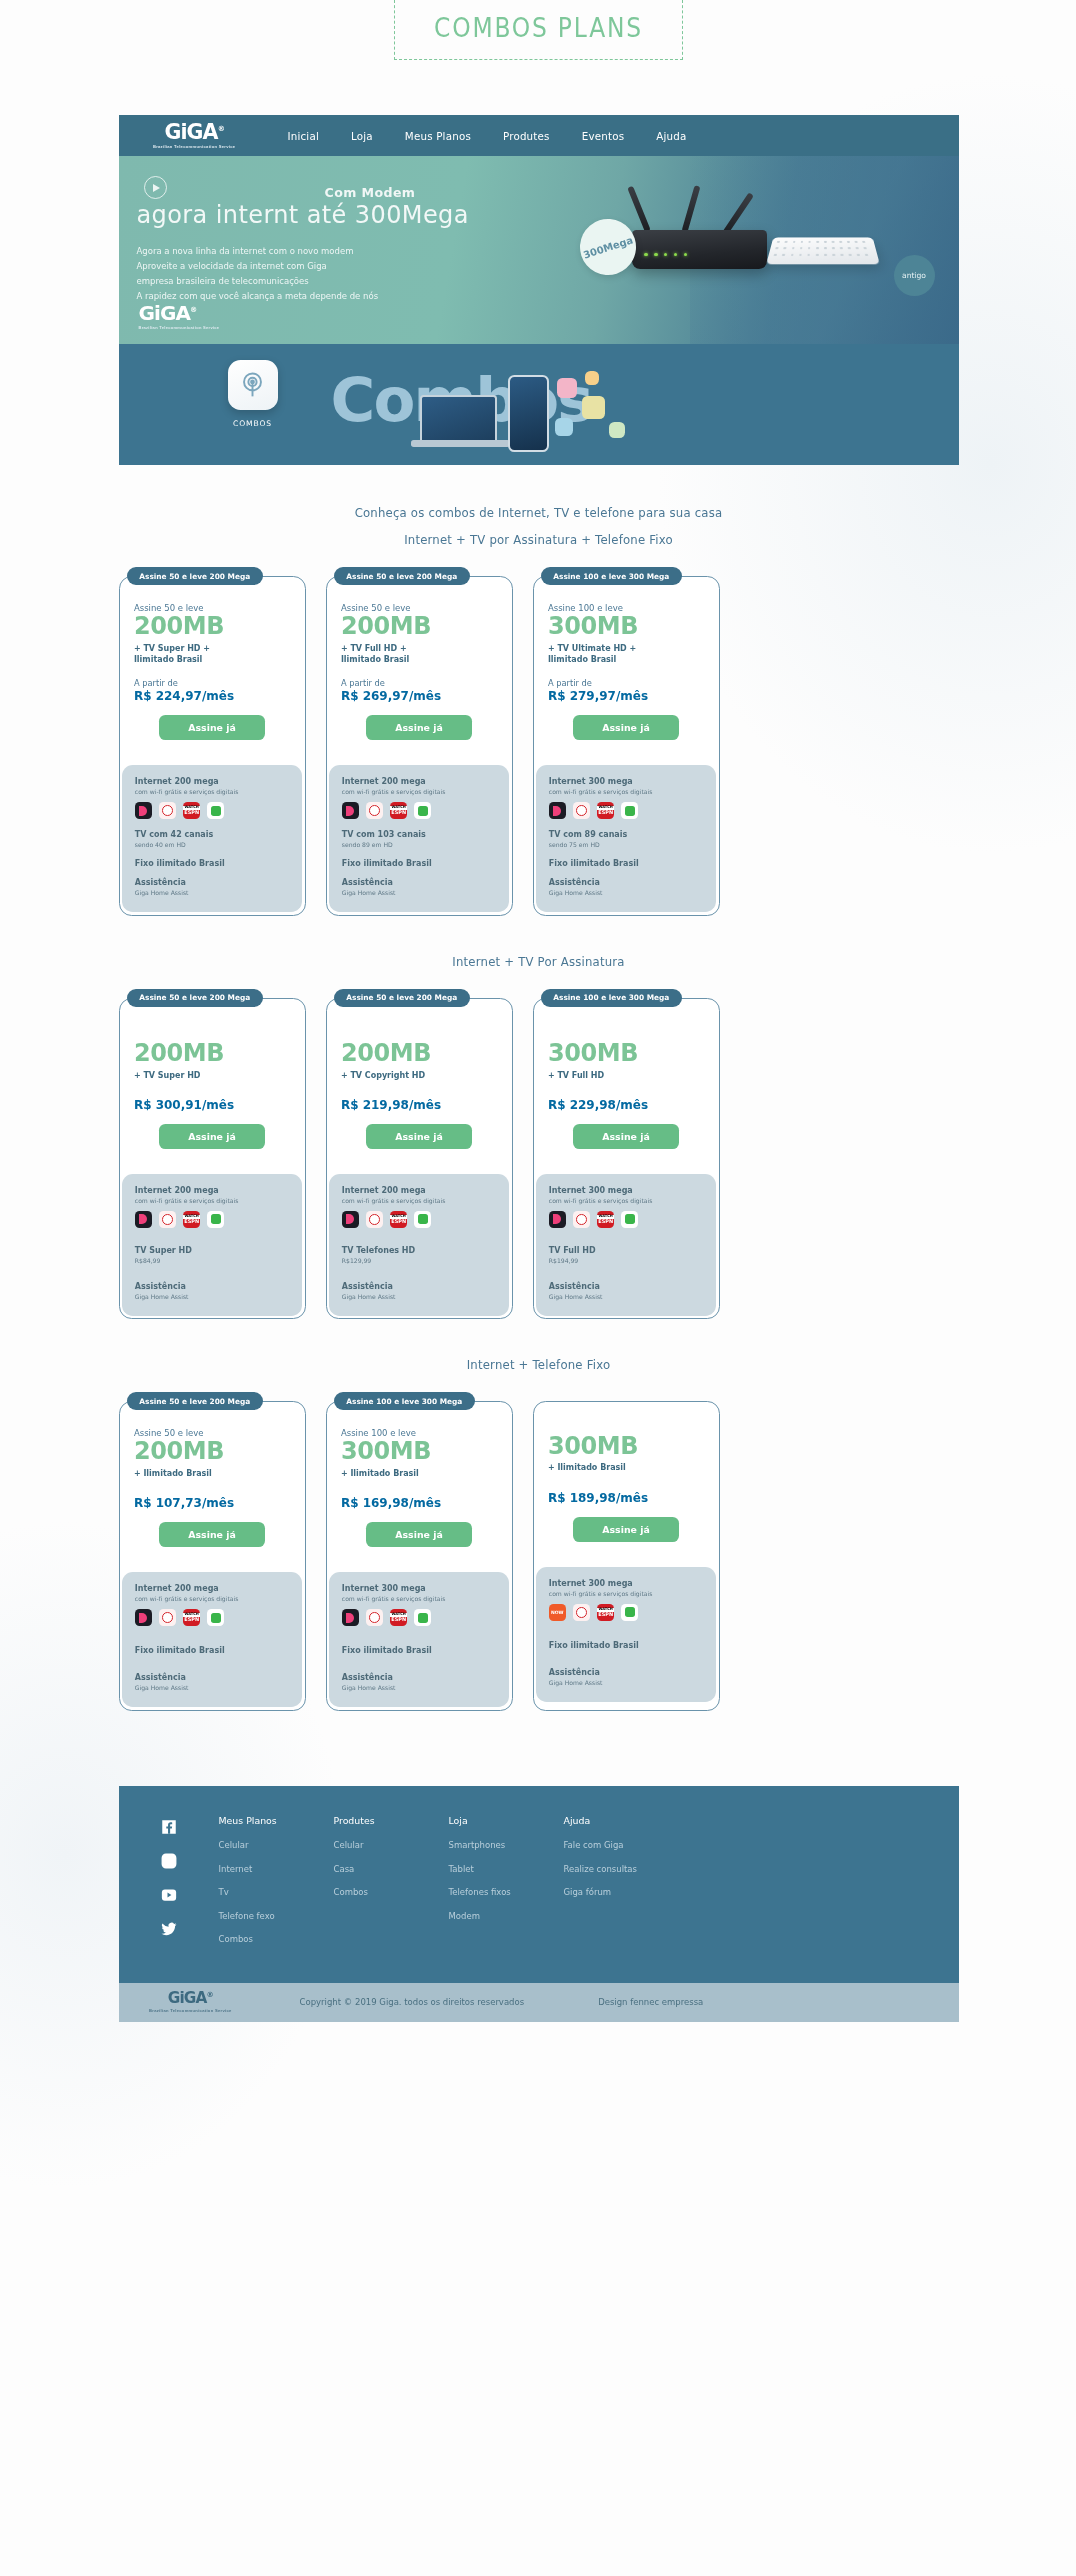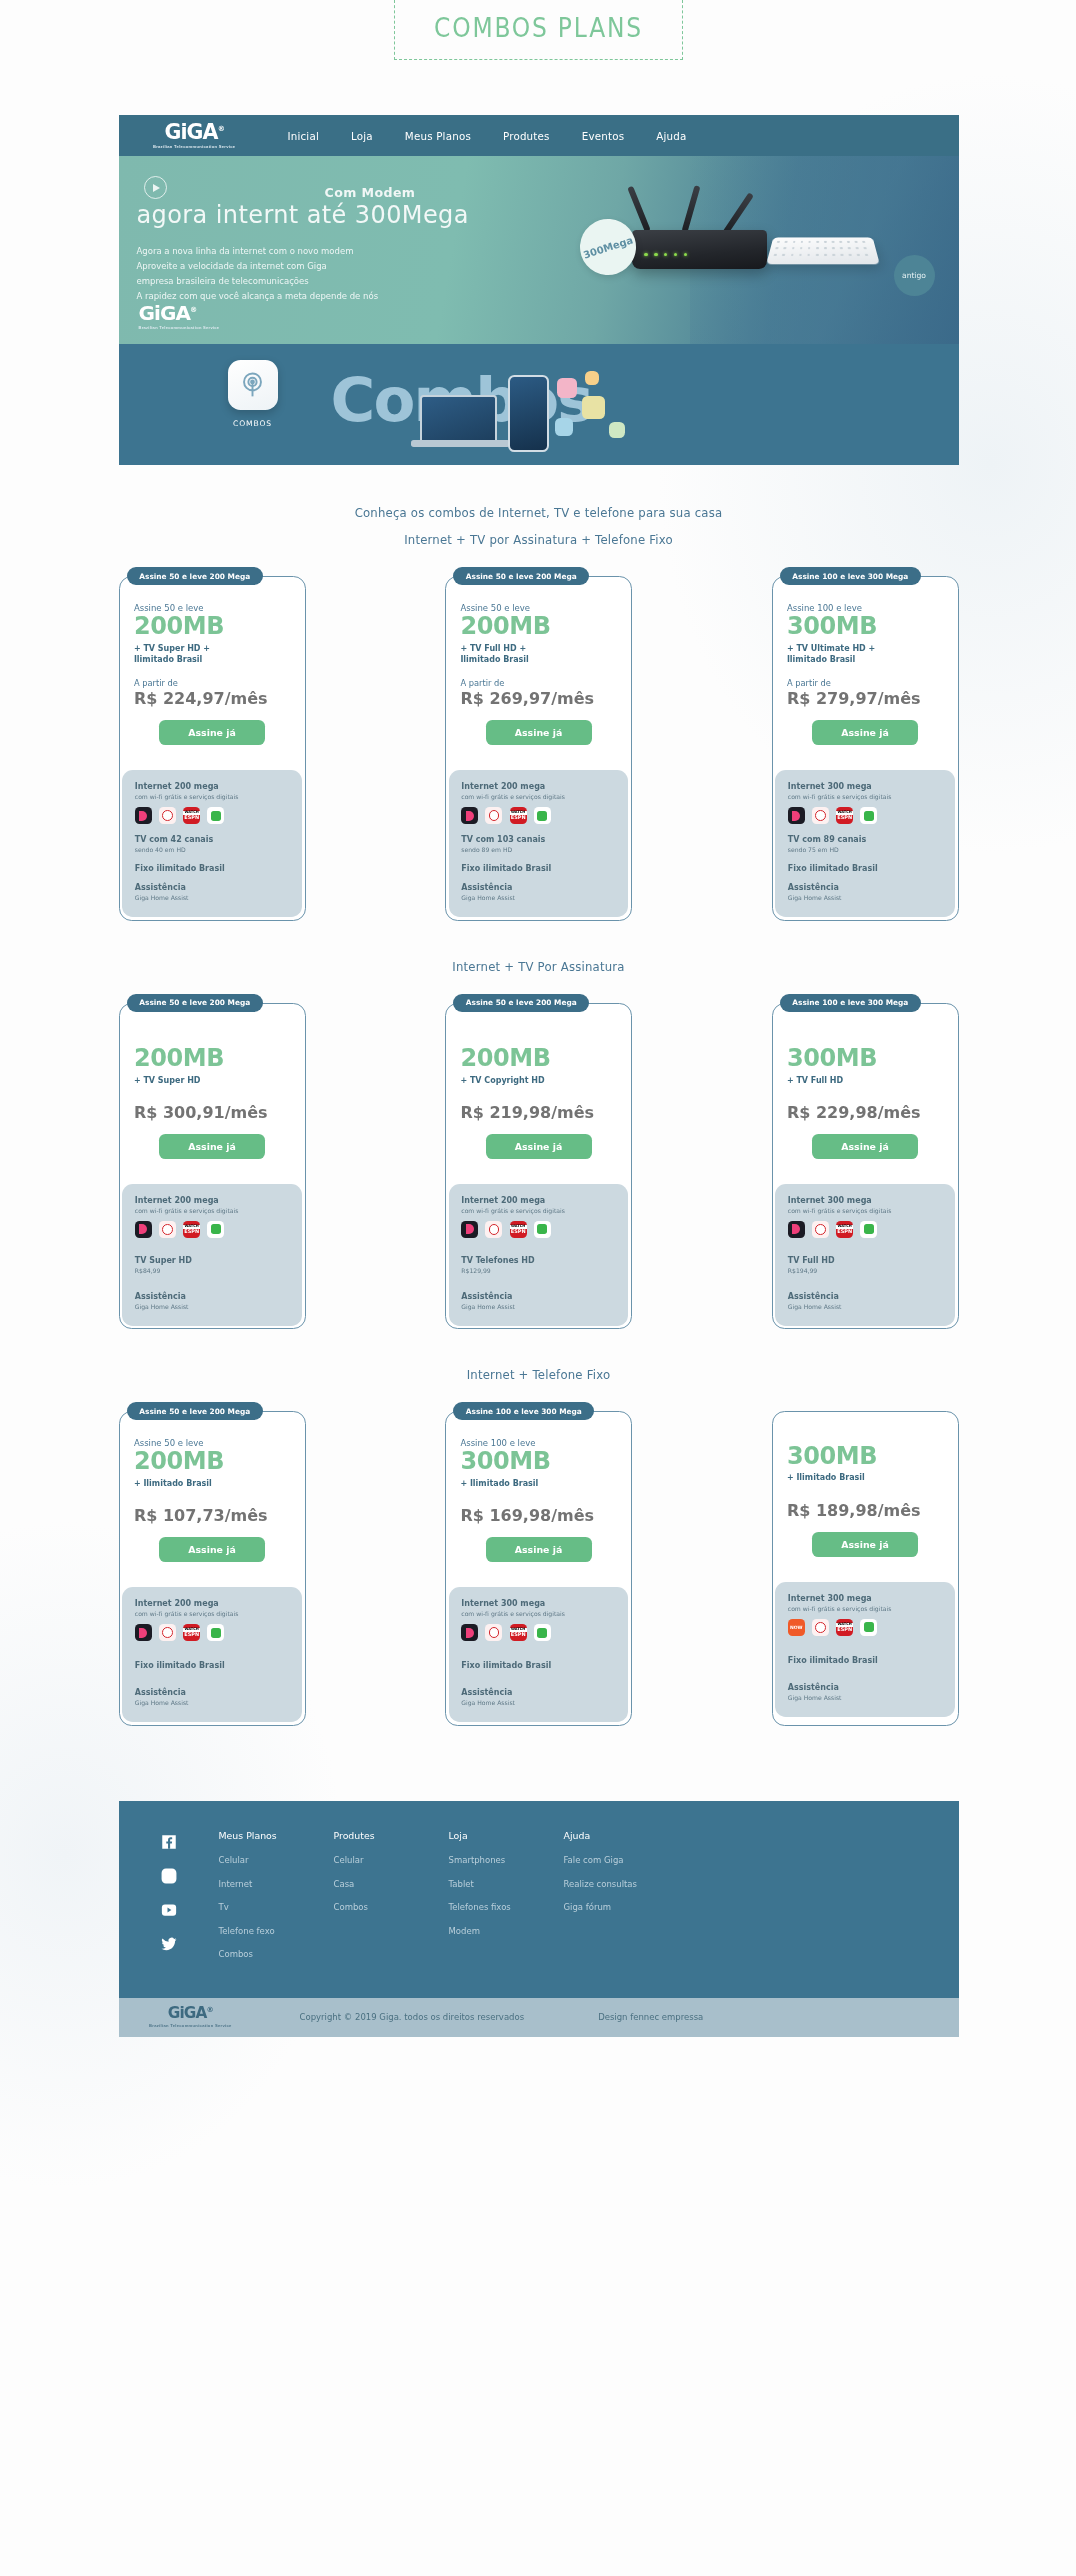--- a/index.html
+++ b/index.html
@@ -211,21 +211,21 @@
   .lead {
     font-size: 11.7px; color: #4a7794; letter-spacing: 0.2px;
     font-family: "DejaVu Sans", sans-serif; margin-bottom: 13px;
   }
   .section-title {
     font-size: 11.7px; color: #4a7794; letter-spacing: 0.2px;
     font-family: "DejaVu Sans", sans-serif;
     margin: 0 0 29px;
   }
   .cards {
-    display: flex; justify-content: space-between; gap: 20px; margin-bottom: 39px;
+    display: flex; justify-content: flex-start; gap: 20px; margin-bottom: 39px;
   }
 
   
   .card {
     width: 187px; position: relative; text-align: left;
     border: 1.3px solid #6a93ab; border-radius: 12.6px;
     background: #ffffff;
     padding-top: 0.9px;
   }
   .card-ribbon {
@@ -246,21 +246,21 @@
   }
   .card-feat {
     font-size: 8px; color: #3d6a80; font-weight: bold; line-height: 1.45;
     font-family: "DejaVu Sans", sans-serif; margin-top: 3.6px;
   }
   .card-fromlbl {
     font-size: 8.3px; color: #4a7794; font-family: "DejaVu Sans", sans-serif;
     margin-top: 12.6px;
   }
   .card-price {
-    font-size: 16px; color: #737373; font-weight: bold;
+    font-size: 12px; color: #0369a1; font-weight: bold;
     font-family: "DejaVu Sans", sans-serif; margin-top: 0.9px;
   }
   .card-spacer { height: 16px; }
   .btn-assine {
     display: block; margin: 11.7px auto 0; width: 106px; padding: 7.2px 0;
     background: #66bd86; color: #ffffff; border: none; border-radius: 6.3px;
     font-size: 9.4px; font-weight: bold; cursor: pointer;
     font-family: "DejaVu Sans", sans-serif;
   }
   .card-details {

